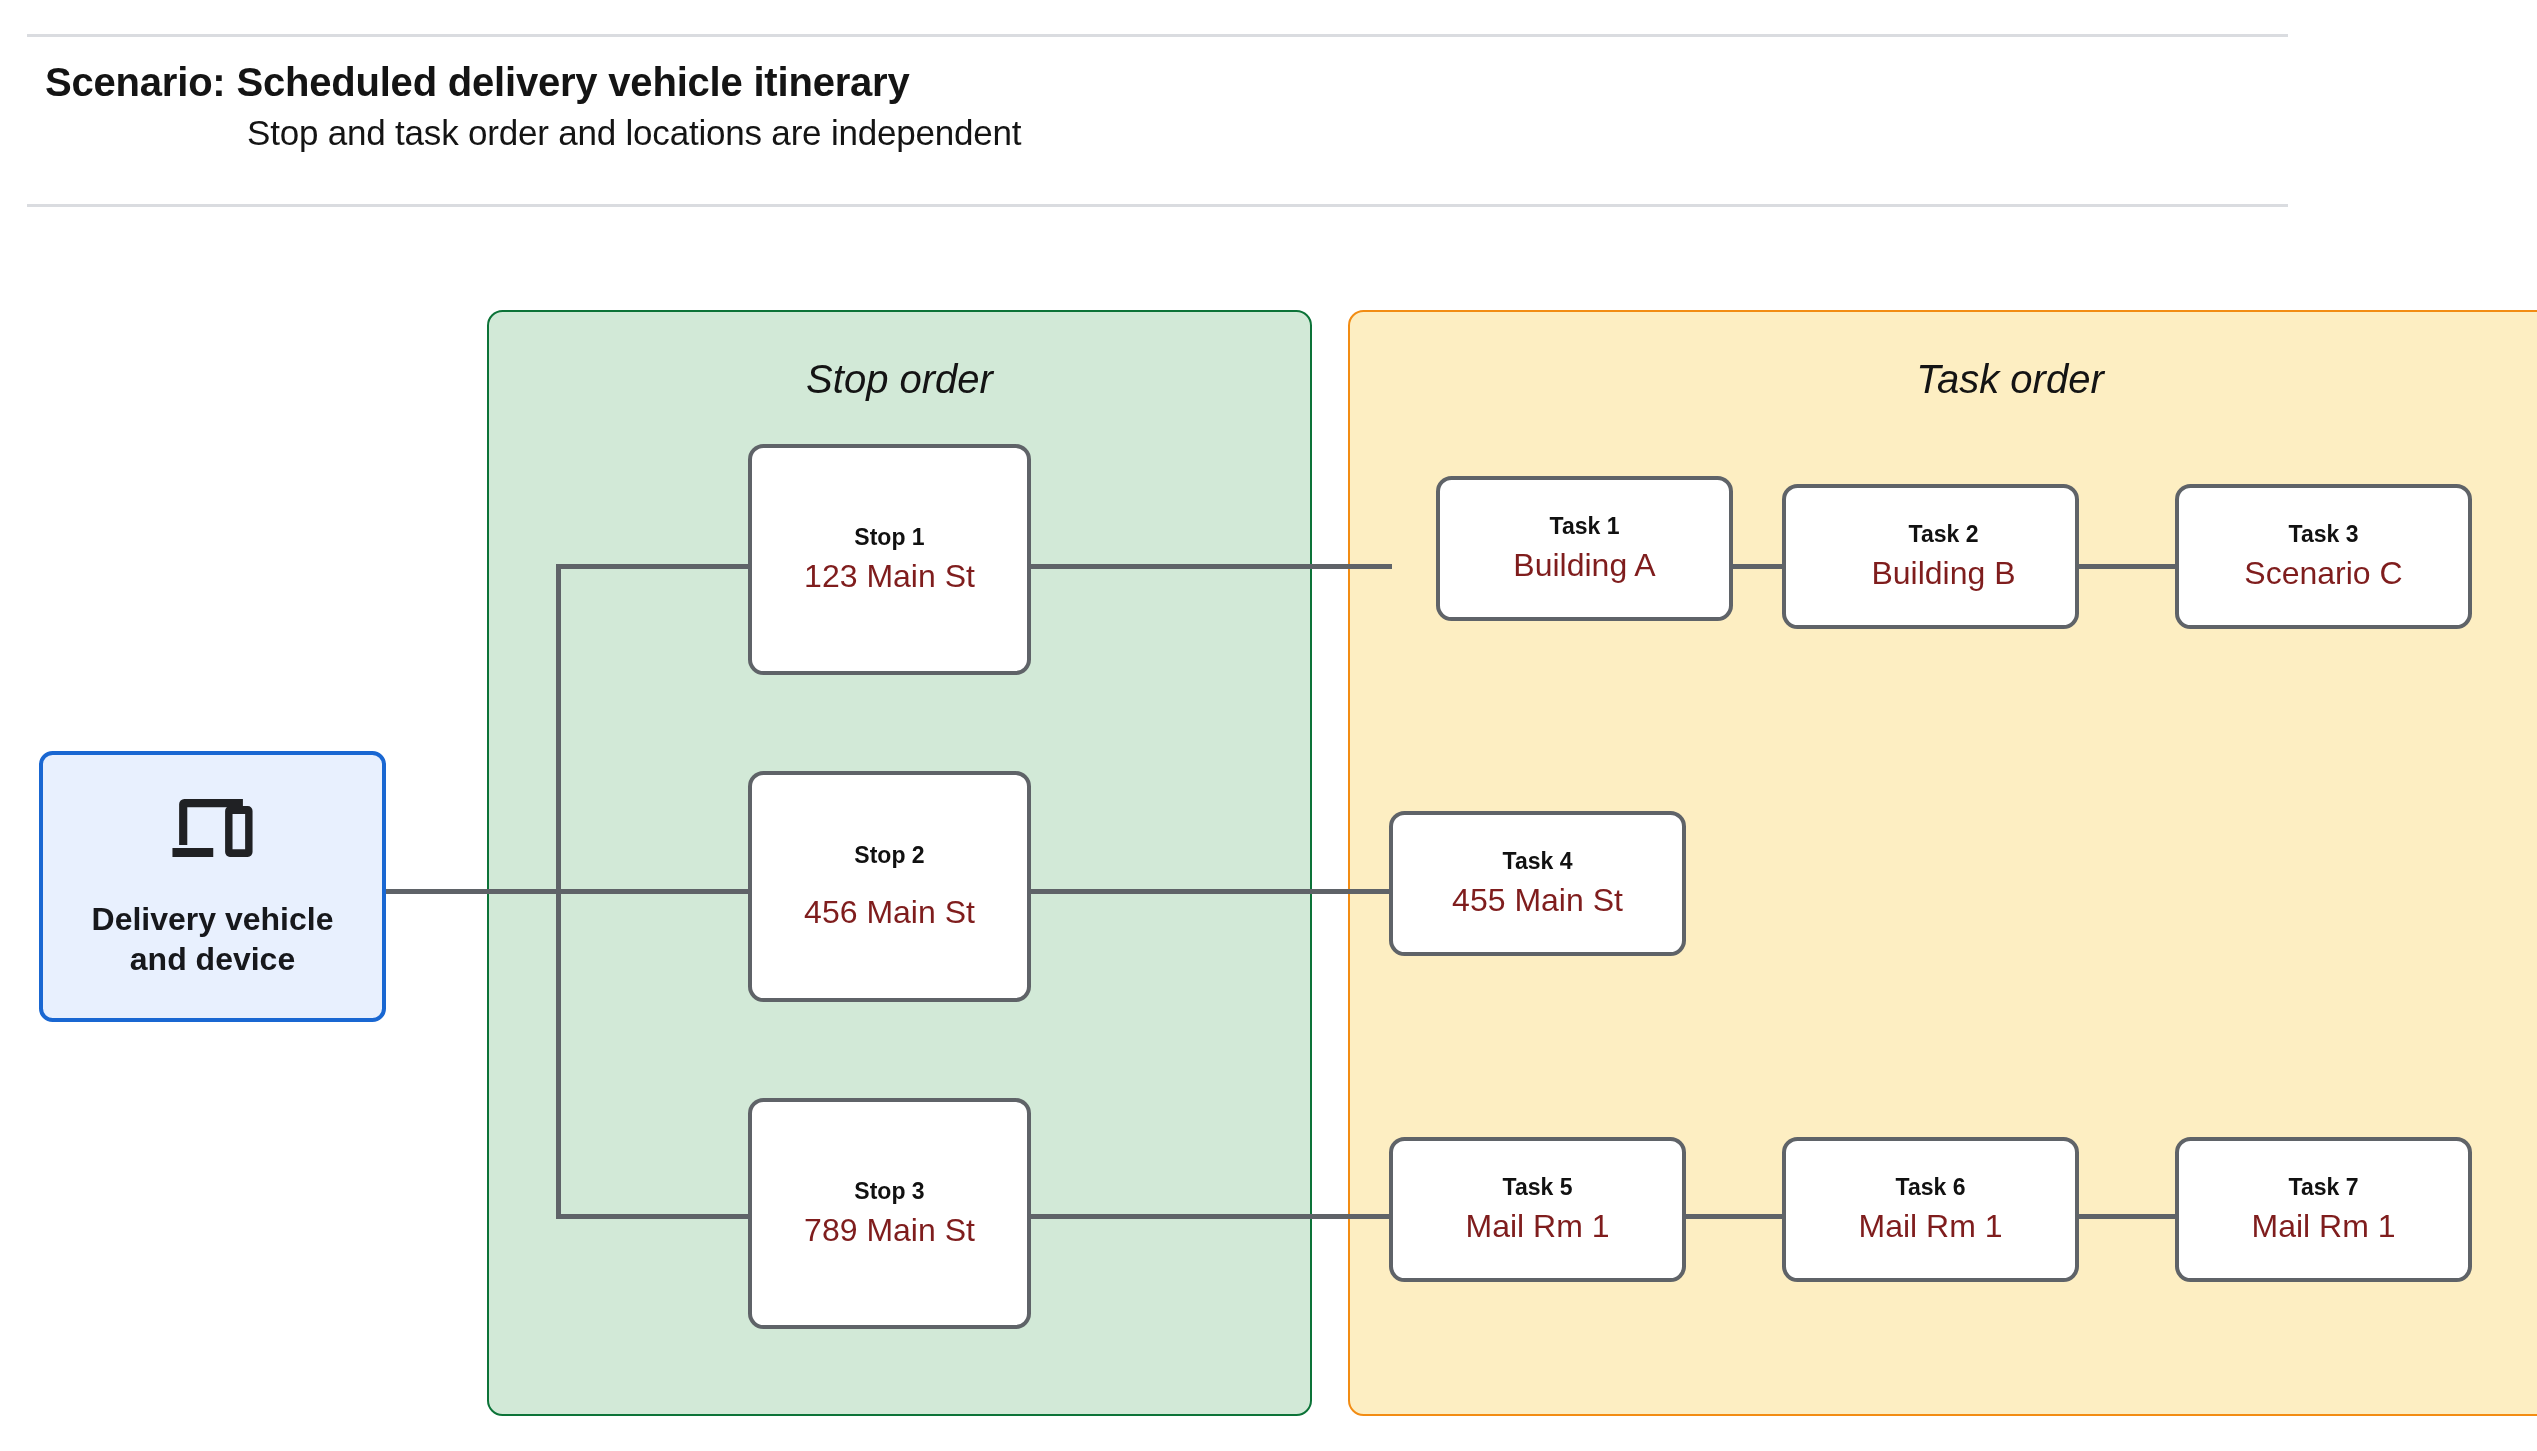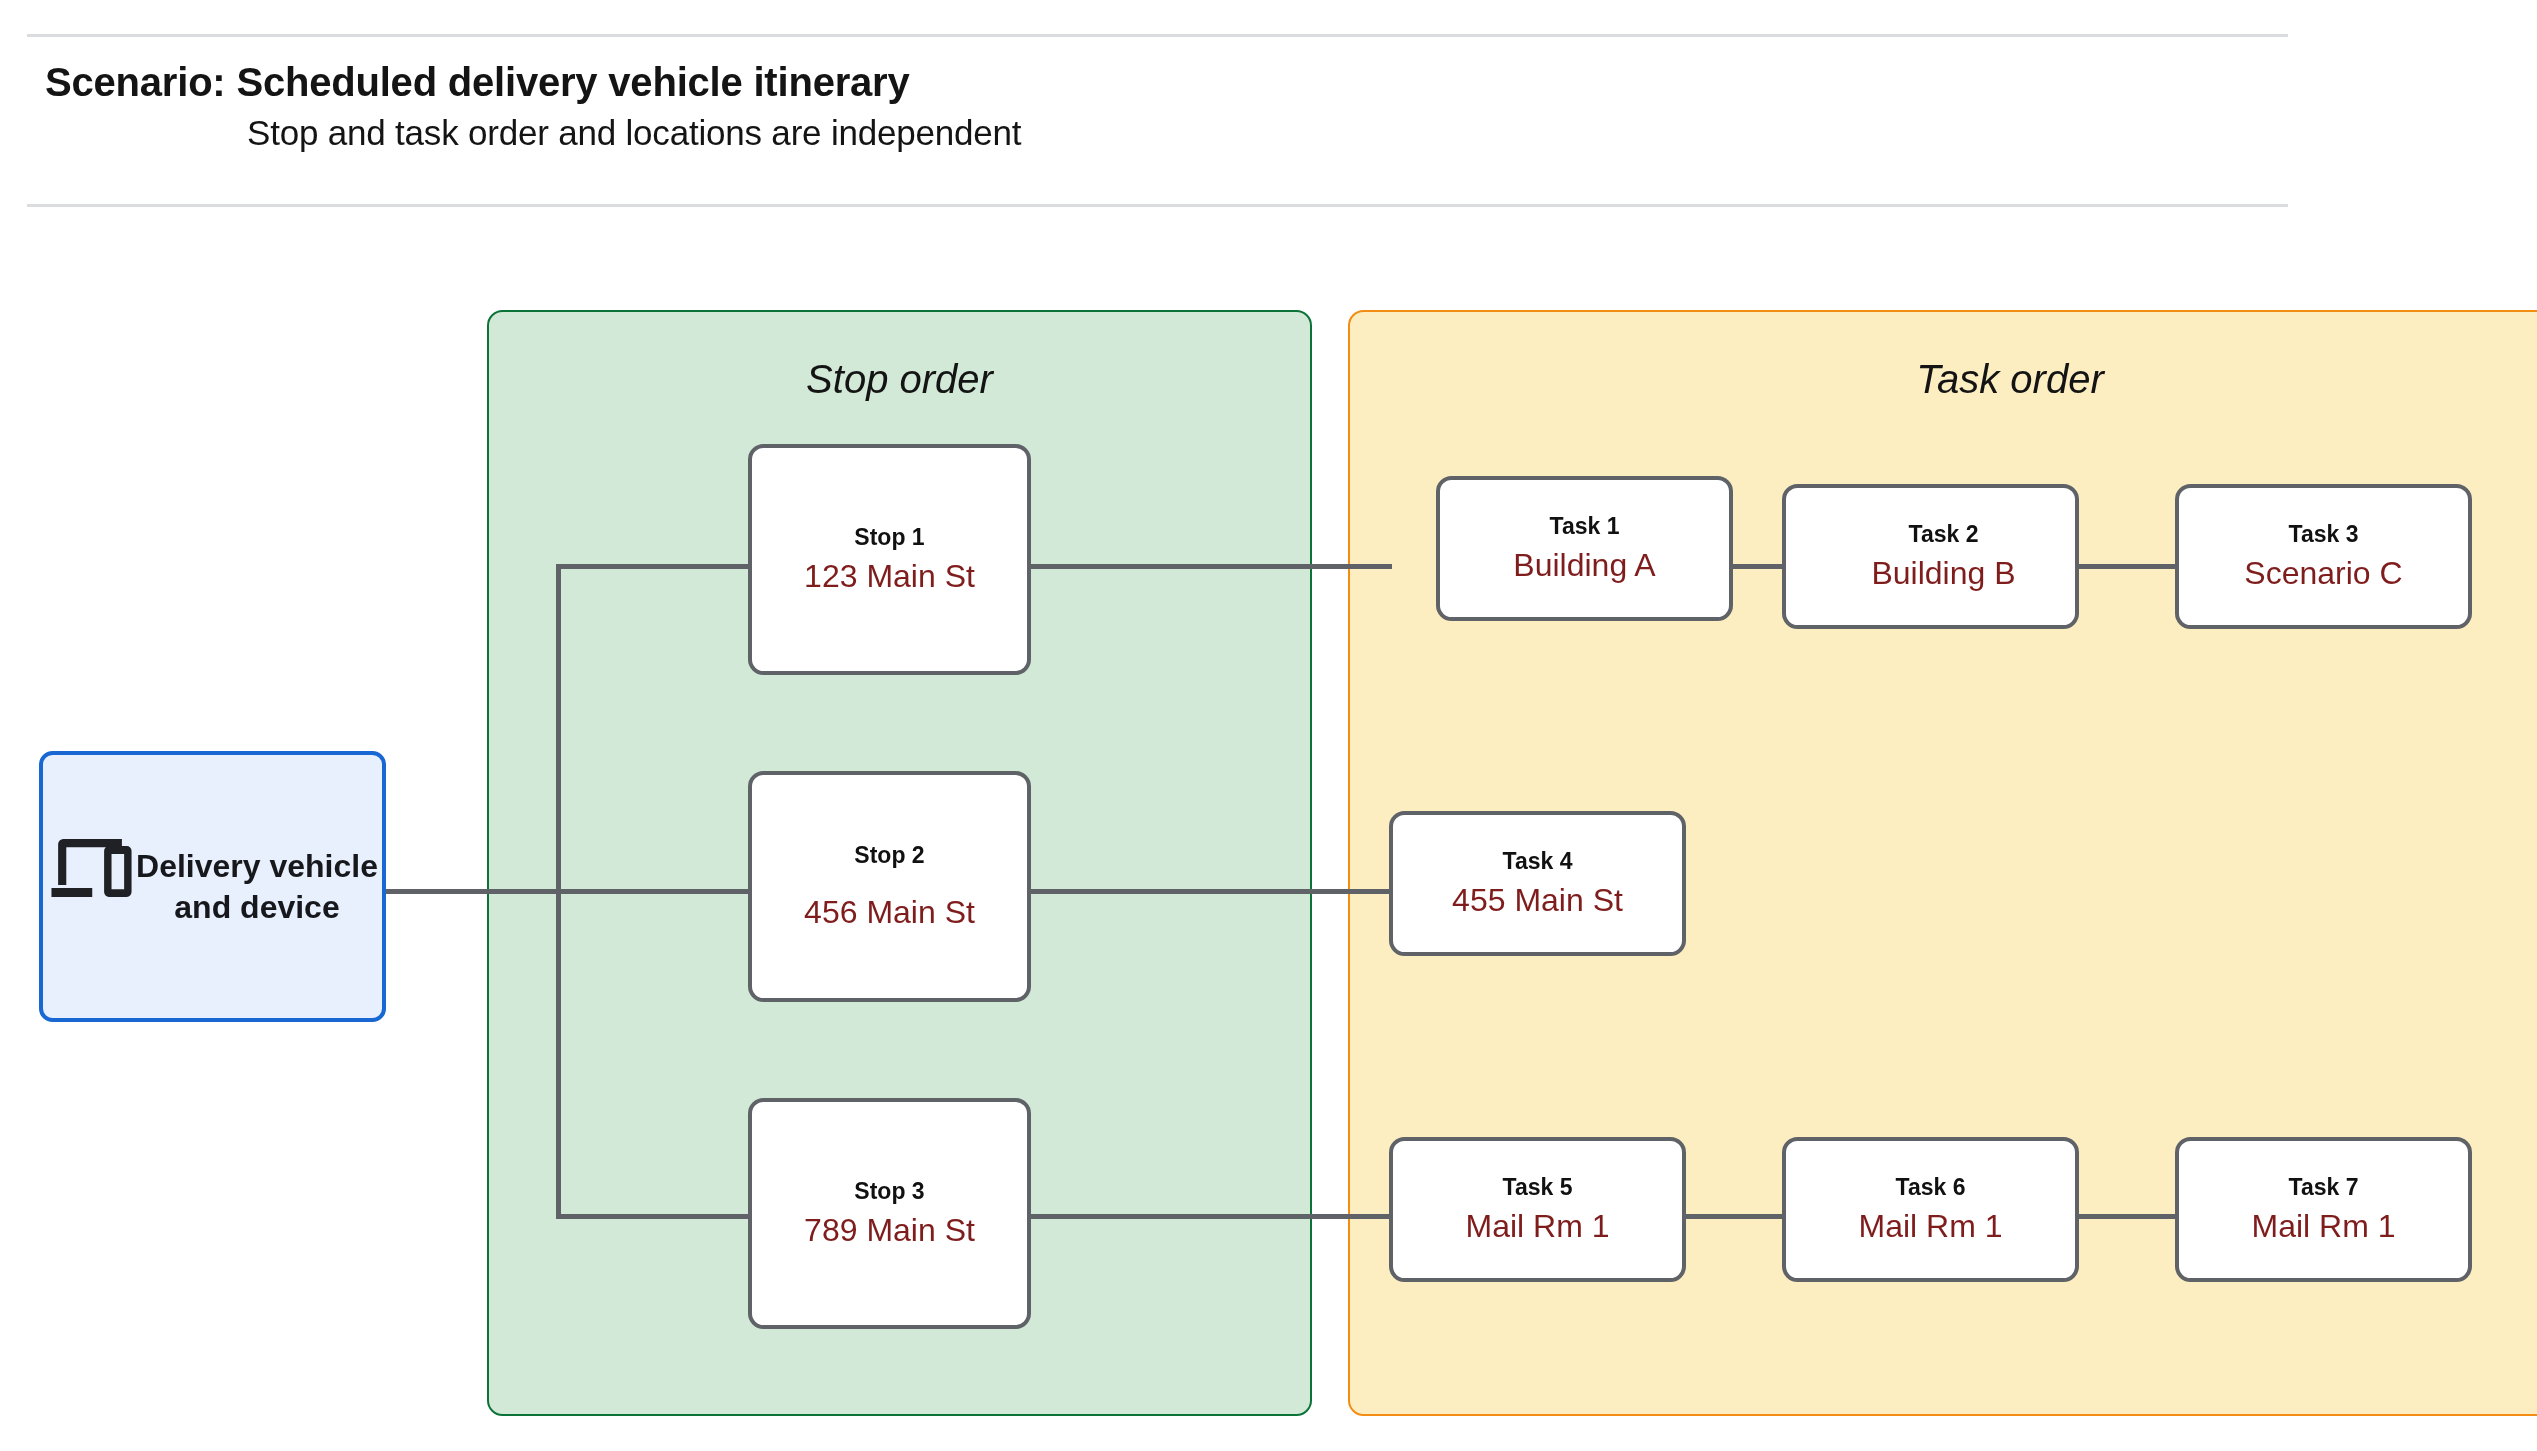--- a/index.html
+++ b/index.html
@@ -89,21 +89,21 @@
   #vehicle-node {
     position: absolute;
     left: 39px;
     top: 751px;
     width: 347px;
     height: 271px;
     background: #e8f0fe;
     border: 4.8px solid #1967d2;
     border-radius: 13.6px;
     display: flex;
-    flex-direction: row;
+    flex-direction: column;
     align-items: center;
     justify-content: center;
   }
   #vehicle-icon {
     width: 89px;
     height: 68px;
     margin-bottom: 37px;
   }
   #vehicle-label {
     font-size: 32px;

